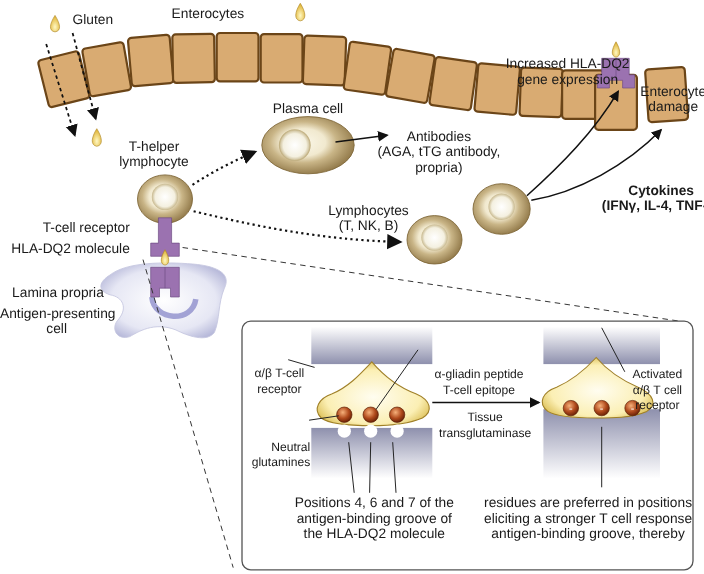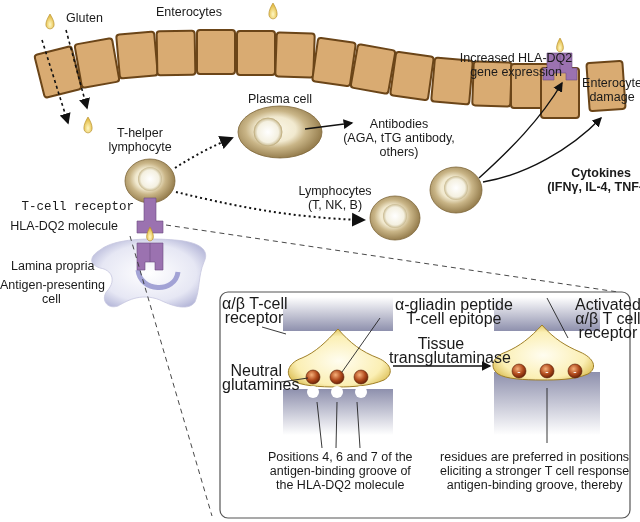--- a/index.html
+++ b/index.html
@@ -3,21 +3,21 @@
 <meta charset="utf-8">
 <style>
   html, body { margin:0; padding:0; background:#ffffff; }
   body { width:640px; height:522px; position:relative; overflow:hidden;
          font-family:"Liberation Sans", sans-serif; color:#1a1a1a; }
   svg#diagram { position:absolute; left:0; top:0; }
   .lbl { position:absolute; font-size:12.5px; line-height:14px; white-space:nowrap; }
   .c { text-align:center; }
   .r { text-align:right; }
   .l { text-align:center; }
-  .sm { font-size:16px; line-height:14px; }
+  .sm { font-size:11px; line-height:14px;margin-top:36px; }
 </style>
 </head>
 <body>
 
 <svg id="diagram" width="640" height="522" viewBox="0 0 640 522">
   <defs>
     <radialGradient id="lymphGrad" cx="45%" cy="45%" r="60%">
       <stop offset="0%" stop-color="#fbf7e8"></stop>
       <stop offset="40%" stop-color="#f1e9cf"></stop>
       <stop offset="60%" stop-color="#c9b587"></stop>
@@ -194,39 +194,39 @@
 <div class="lbl c" style="left:582px;top:76px;width:60px;">
   <div>Enterocyte</div>
   <div>damage</div>
 </div>
 
 <div class="lbl c" style="left:230px;top:92px;width:100px;">Plasma cell</div>
 
 <div class="lbl c" style="left:334px;top:117px;width:130px;">
   <div>Antibodies</div>
   <div>(AGA, tTG antibody,</div>
-  <div>others)</div>
+  <div>propria)</div>
 </div>
 
 <div class="lbl c" style="left:100px;top:126px;width:80px;">
   <div>T-helper</div>
   <div>lymphocyte</div>
 </div>
 
 <div class="lbl c" style="left:280px;top:184px;width:110px;">
   <div>Lymphocytes</div>
   <div>(T, NK, B)</div>
 </div>
 
 <div class="lbl c" style="left:534px;top:166px;width:134px;font-weight:bold;">
   <div>Cytokines</div>
   <div>(IFNγ, IL-4, TNF-α)</div>
 </div>
 
-<div class="lbl r" style="left:16px;top:200px;width:118px;font-family:Liberation Mono, monospace;">T-cell receptor</div>
+<div class="lbl r" style="left:0px;top:200px;width:118px;">T-cell receptor</div>
 <div class="lbl r" style="left:0px;top:219px;width:118px;">HLA-DQ2 molecule</div>
 <div class="lbl l" style="left:11px;top:259px;">Lamina propria</div>
 <div class="lbl c" style="left:0px;top:278px;width:103px;">
   <div>Antigen-presenting</div>
   <div>cell</div>
 </div>
 
 <div class="lbl c sm" style="left:222px;top:297px;width:64px;">
   <div>α/β T-cell</div>
   <div>receptor</div>

